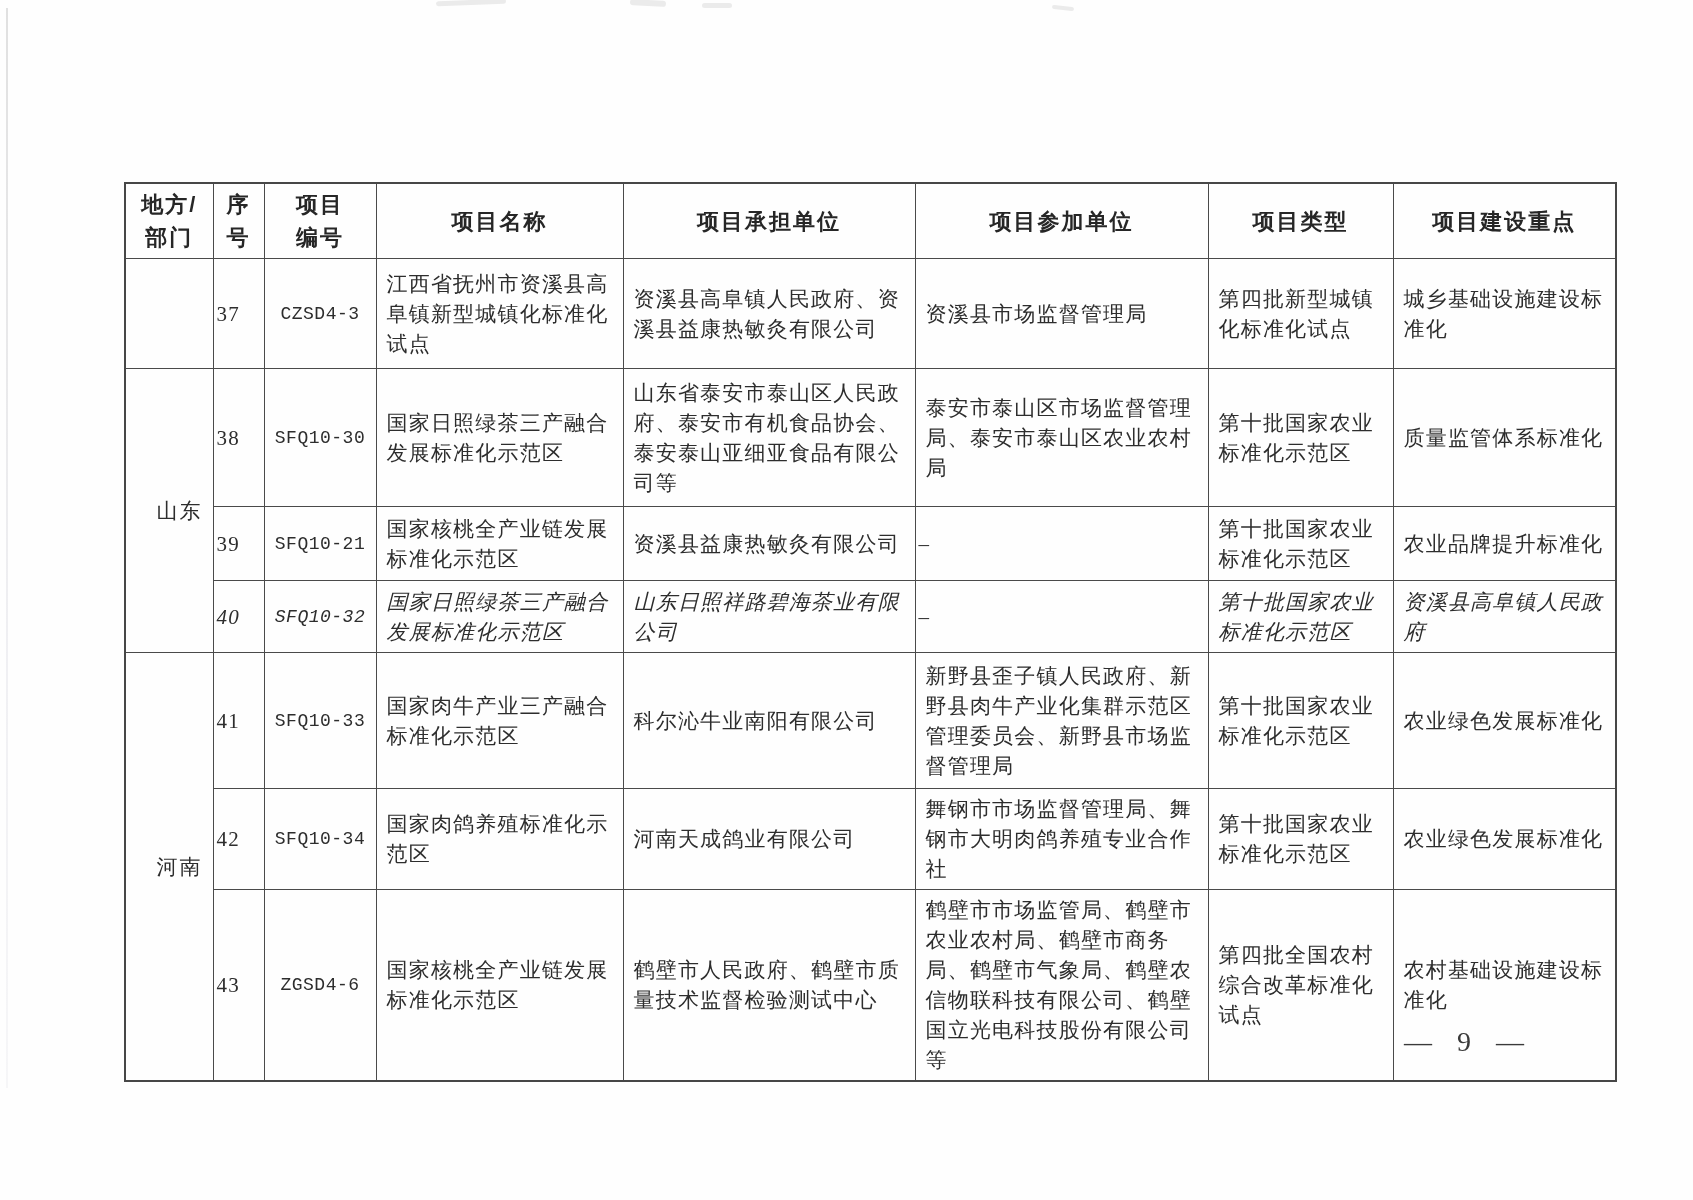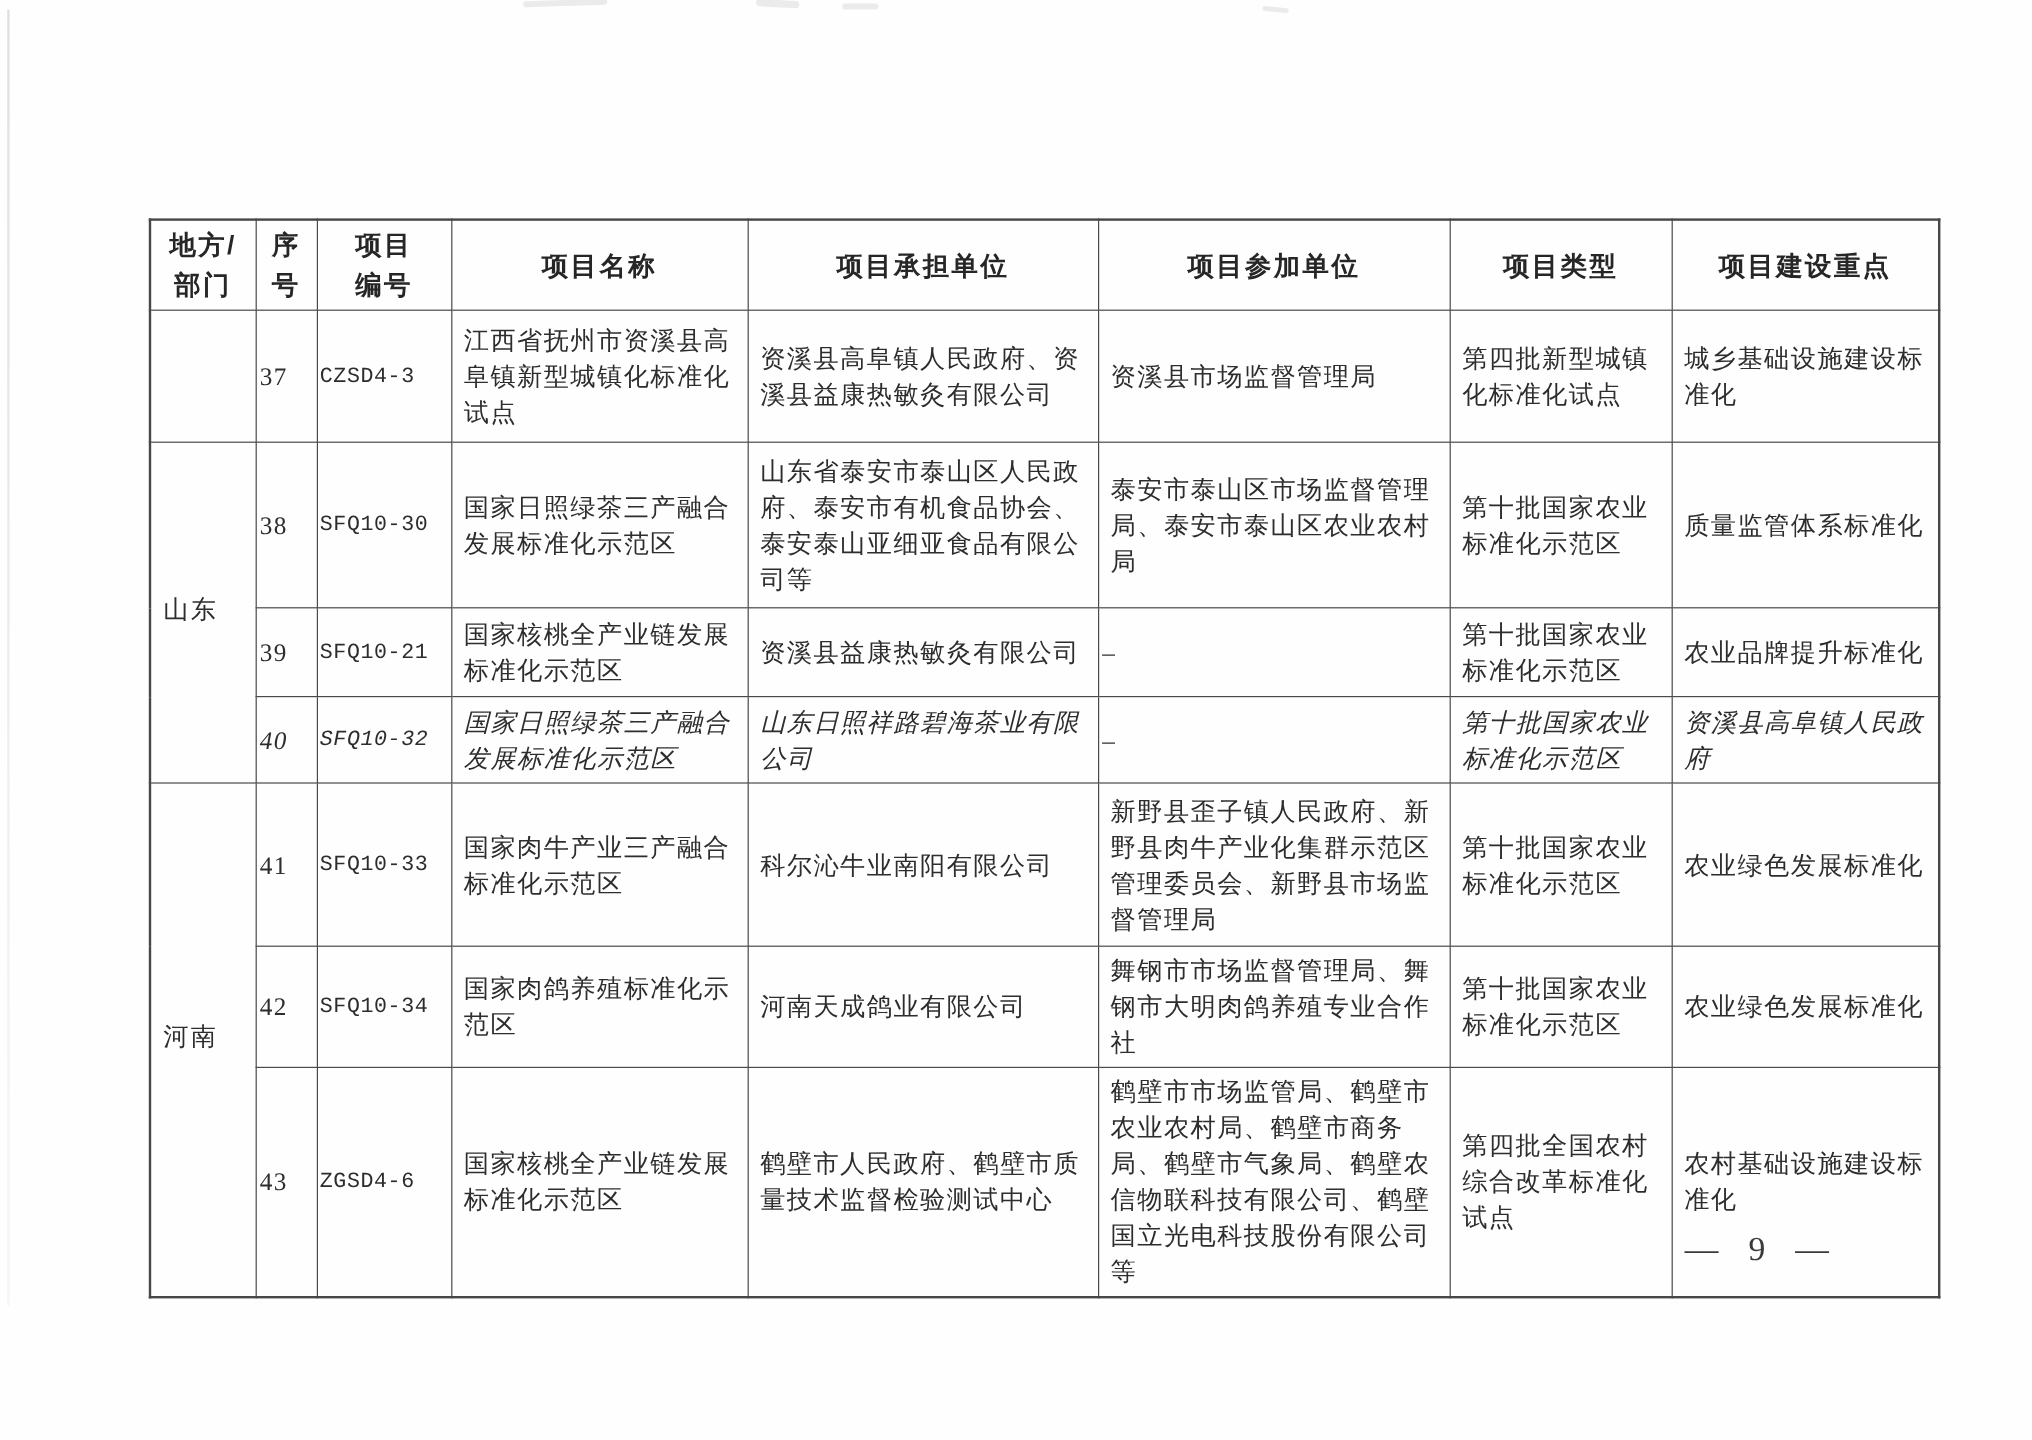--- a/index.html
+++ b/index.html
@@ -29,23 +29,23 @@
   }
   .doc th {
     font-family:"Liberation Sans","DejaVu Sans",sans-serif;
     font-weight:bold; text-align:center;
     font-size:22px; line-height:33px; letter-spacing:2px;
     white-space:pre-line; padding:4px 2px; color:#262626;
   }
   td.c { padding:5px 3px; }
   td.code {
     font-family:"Liberation Mono","DejaVu Sans Mono",monospace;
-    font-size:18px; letter-spacing:0.5px; padding:5px 2px;
+    font-size:18px; letter-spacing:0.5px; text-align:center; padding:5px 2px;
   }
-  td.region { text-align:left; letter-spacing:2px;font-family:Liberation Mono, monospace; }
+  td.region { text-align:right; letter-spacing:2px; }
   tr.h-head  { height:64px; }
   tr.h-r37 { height:110px; }
   tr.h-r38 { height:138px; }
   tr.h-r39 { height:74px; }
   tr.h-r40 { height:72px;font-style:italic; }
   tr.h-r41 { height:136px; }
   tr.h-r42 { height:84px; }
   tr.h-r43 { height:164px; }
 
   .page-number {

